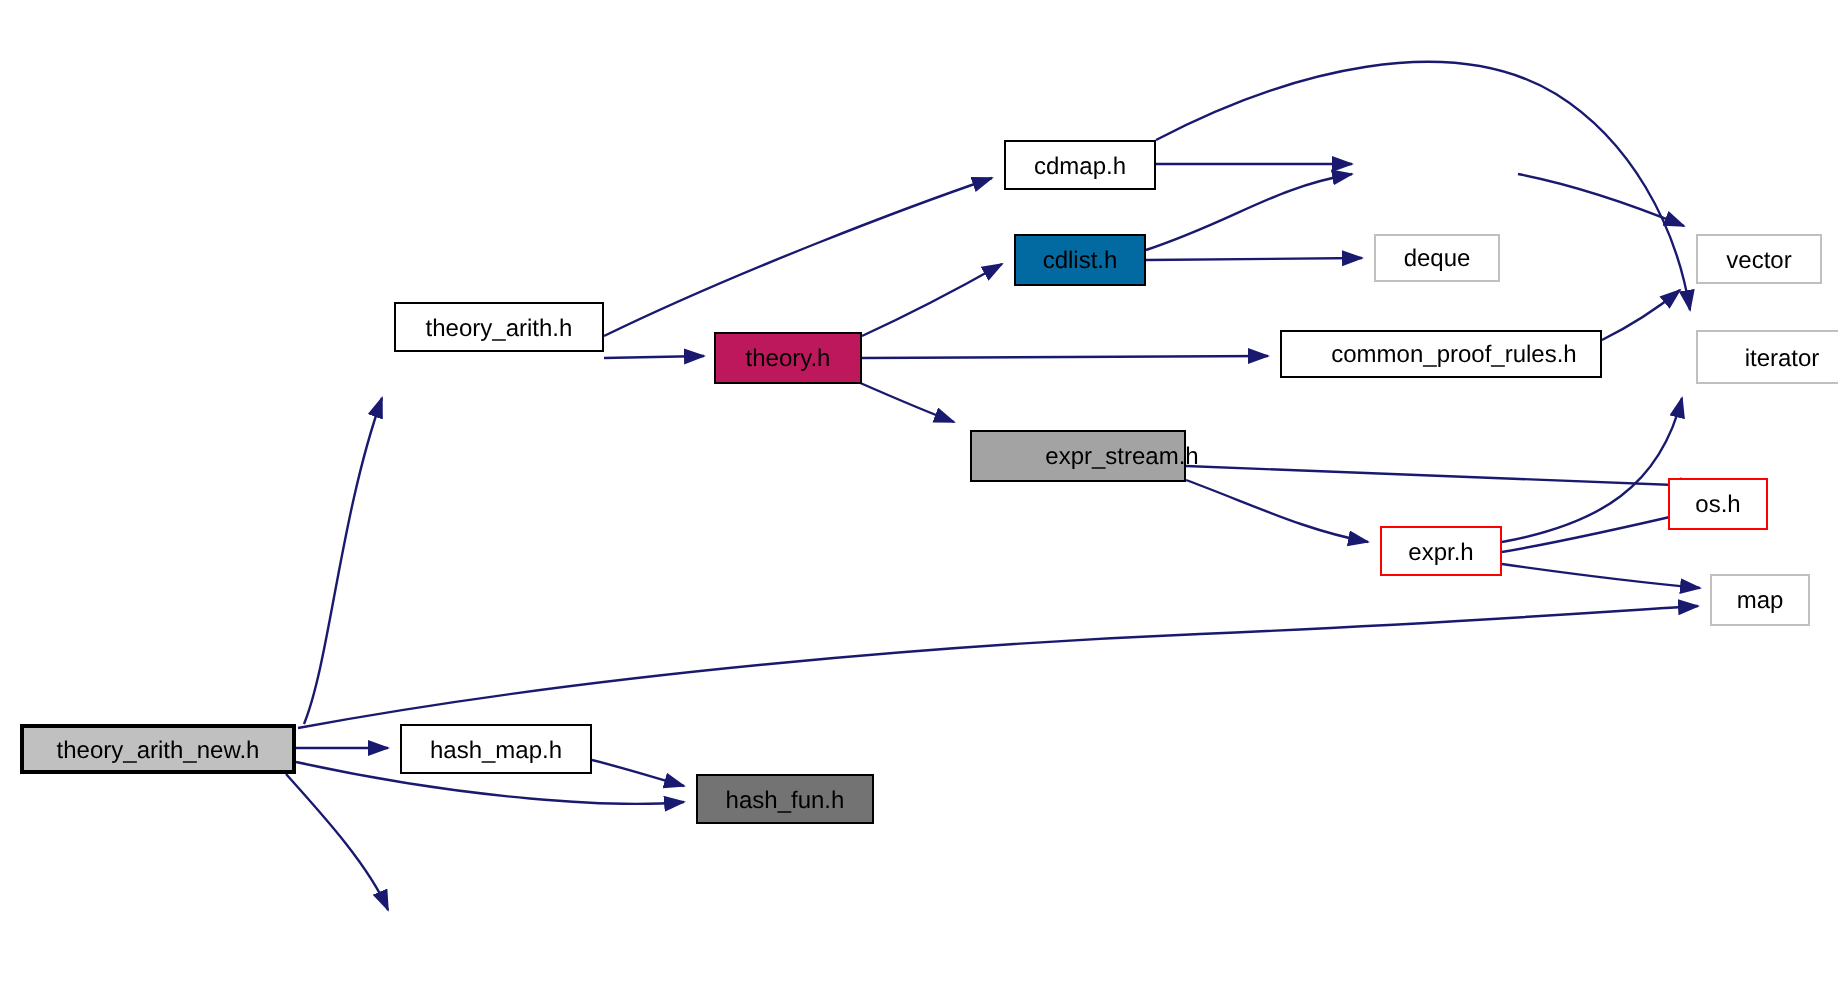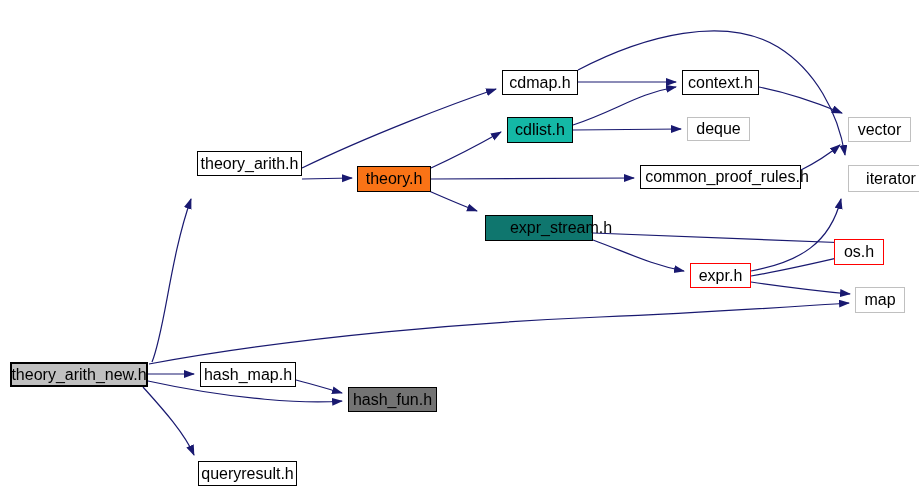--- a/index.html
+++ b/index.html
@@ -10,21 +10,21 @@
     font-family:"Liberation Sans","DejaVu Sans",sans-serif;
     overflow:hidden;
   }
   #edge-layer{position:absolute;left:0;top:0;}
   .node{
     position:absolute;
     box-sizing:border-box;
     display:flex;align-items:center;justify-content:center;
     background:#ffffff;
     border:1px solid #000000;
-    font-size:16px;
+    font-size:12px;
     color:#000000;
     white-space:nowrap;
     line-height:1;
     text-align:center;
   }
   .node.main{border-width:2px;}
   .node.red{border-width:1.5px;}
 </style>
 </head>
 <body>
@@ -55,28 +55,26 @@
       <path d="M593,233 L850,243" fill="none" stroke="#191970" stroke-width="1.2" marker-end="url(#arrow)"></path>
       <path d="M593,240 C628,253 652,265 684,271" fill="none" stroke="#191970" stroke-width="1.2" marker-end="url(#arrow)"></path>
       <path d="M751,276 C786,270 820,262 850,255" fill="none" stroke="#191970" stroke-width="1.2" marker-end="url(#arrow)"></path>
       <path d="M751,271 C800,262 830,243 841,199" fill="none" stroke="#191970" stroke-width="1.2" marker-end="url(#arrow)"></path>
       <path d="M751,282 C786,287 818,291 850,294" fill="none" stroke="#191970" stroke-width="1.2" marker-end="url(#arrow)"></path>
       <path d="M296,380 C312,384 328,389 342,393" fill="none" stroke="#191970" stroke-width="1.2" marker-end="url(#arrow)"></path>
     </svg>
 
 <div class="node main" style="left: 10px; top: 362px; width: 138px; height: 25px; border-color: rgb(0, 0, 0); background: rgb(192, 192, 192); color: rgb(0, 0, 0);">theory_arith_new.h</div>
     <div class="node normal" style="left: 197px; top: 151px; width: 105px; height: 25px; border-color: rgb(0, 0, 0); background: rgb(255, 255, 255); color: rgb(0, 0, 0);">theory_arith.h</div>
-    <div class="node normal" style="left: 357px; top: 166px; width: 74px; height: 26px; border-color: rgb(0, 0, 0); background: #f97316; color: rgb(0, 0, 0);">theory.h</div>
+    <div class="node normal" style="left: 357px; top: 166px; width: 74px; height: 26px; border-color: rgb(0, 0, 0); background: #be185d; color: rgb(0, 0, 0);">theory.h</div>
     <div class="node normal" style="left: 502px; top: 70px; width: 76px; height: 25px; border-color: rgb(0, 0, 0); background: rgb(255, 255, 255); color: rgb(0, 0, 0);">cdmap.h</div>
-    <div class="node normal" style="left: 507px; top: 117px; width: 66px; height: 26px; border-color: rgb(0, 0, 0); background: #14b8a6; color: rgb(0, 0, 0);">cdlist.h</div>
-    <div class="node normal" style="left: 682px; top: 70px; width: 77px; height: 25px; border-color: rgb(0, 0, 0); background: rgb(255, 255, 255); color: rgb(0, 0, 0);">context.h</div>
+    <div class="node normal" style="left: 507px; top: 117px; width: 66px; height: 26px; border-color: rgb(0, 0, 0); background: #0369a1; color: rgb(0, 0, 0);">cdlist.h</div>
     <div class="node system" style="left: 687px; top: 117px; width: 63px; height: 24px; border-color: rgb(192, 192, 192); background: rgb(255, 255, 255); color: rgb(0, 0, 0);">deque</div>
     <div class="node normal" style="left: 640px; top: 165px; width: 161px; height: 24px; border-color: rgb(0, 0, 0); background: rgb(255, 255, 255); color: rgb(0, 0, 0); padding-left: 13px;">common_proof_rules.h</div>
-    <div class="node normal" style="left: 485px; top: 215px; width: 108px; height: 26px; border-color: rgb(0, 0, 0); background: #0f766e; color: rgb(0, 0, 0); padding-left: 44px;">expr_stream.h</div>
+    <div class="node normal" style="left: 485px; top: 215px; width: 108px; height: 26px; border-color: rgb(0, 0, 0); background: #a3a3a3; color: rgb(0, 0, 0); padding-left: 44px;">expr_stream.h</div>
     <div class="node red" style="left: 690px; top: 263px; width: 61px; height: 25px; border-color: rgb(255, 0, 0); background: rgb(255, 255, 255); color: rgb(0, 0, 0);">expr.h</div>
     <div class="node system" style="left: 848px; top: 117px; width: 63px; height: 25px; border-color: rgb(192, 192, 192); background: rgb(255, 255, 255); color: rgb(0, 0, 0);">vector</div>
     <div class="node system" style="left: 848px; top: 165px; width: 86px; height: 27px; border-color: rgb(192, 192, 192); background: rgb(255, 255, 255); color: rgb(0, 0, 0);">iterator</div>
     <div class="node red" style="left: 834px; top: 239px; width: 50px; height: 26px; border-color: rgb(255, 0, 0); background: rgb(255, 255, 255); color: rgb(0, 0, 0);">os.h</div>
     <div class="node system" style="left: 855px; top: 287px; width: 50px; height: 26px; border-color: rgb(192, 192, 192); background: rgb(255, 255, 255); color: rgb(0, 0, 0);">map</div>
     <div class="node normal" style="left: 200px; top: 362px; width: 96px; height: 25px; border-color: rgb(0, 0, 0); background: rgb(255, 255, 255); color: rgb(0, 0, 0);">hash_map.h</div>
     <div class="node normal" style="left: 348px; top: 387px; width: 89px; height: 25px; border-color: rgb(0, 0, 0); background: #737373; color: rgb(0, 0, 0);">hash_fun.h</div>
-    <div class="node normal" style="left: 198px; top: 461px; width: 99px; height: 25px; border-color: rgb(0, 0, 0); background: rgb(255, 255, 255); color: rgb(0, 0, 0);">queryresult.h</div>
   </div>
 
 </body></html>

